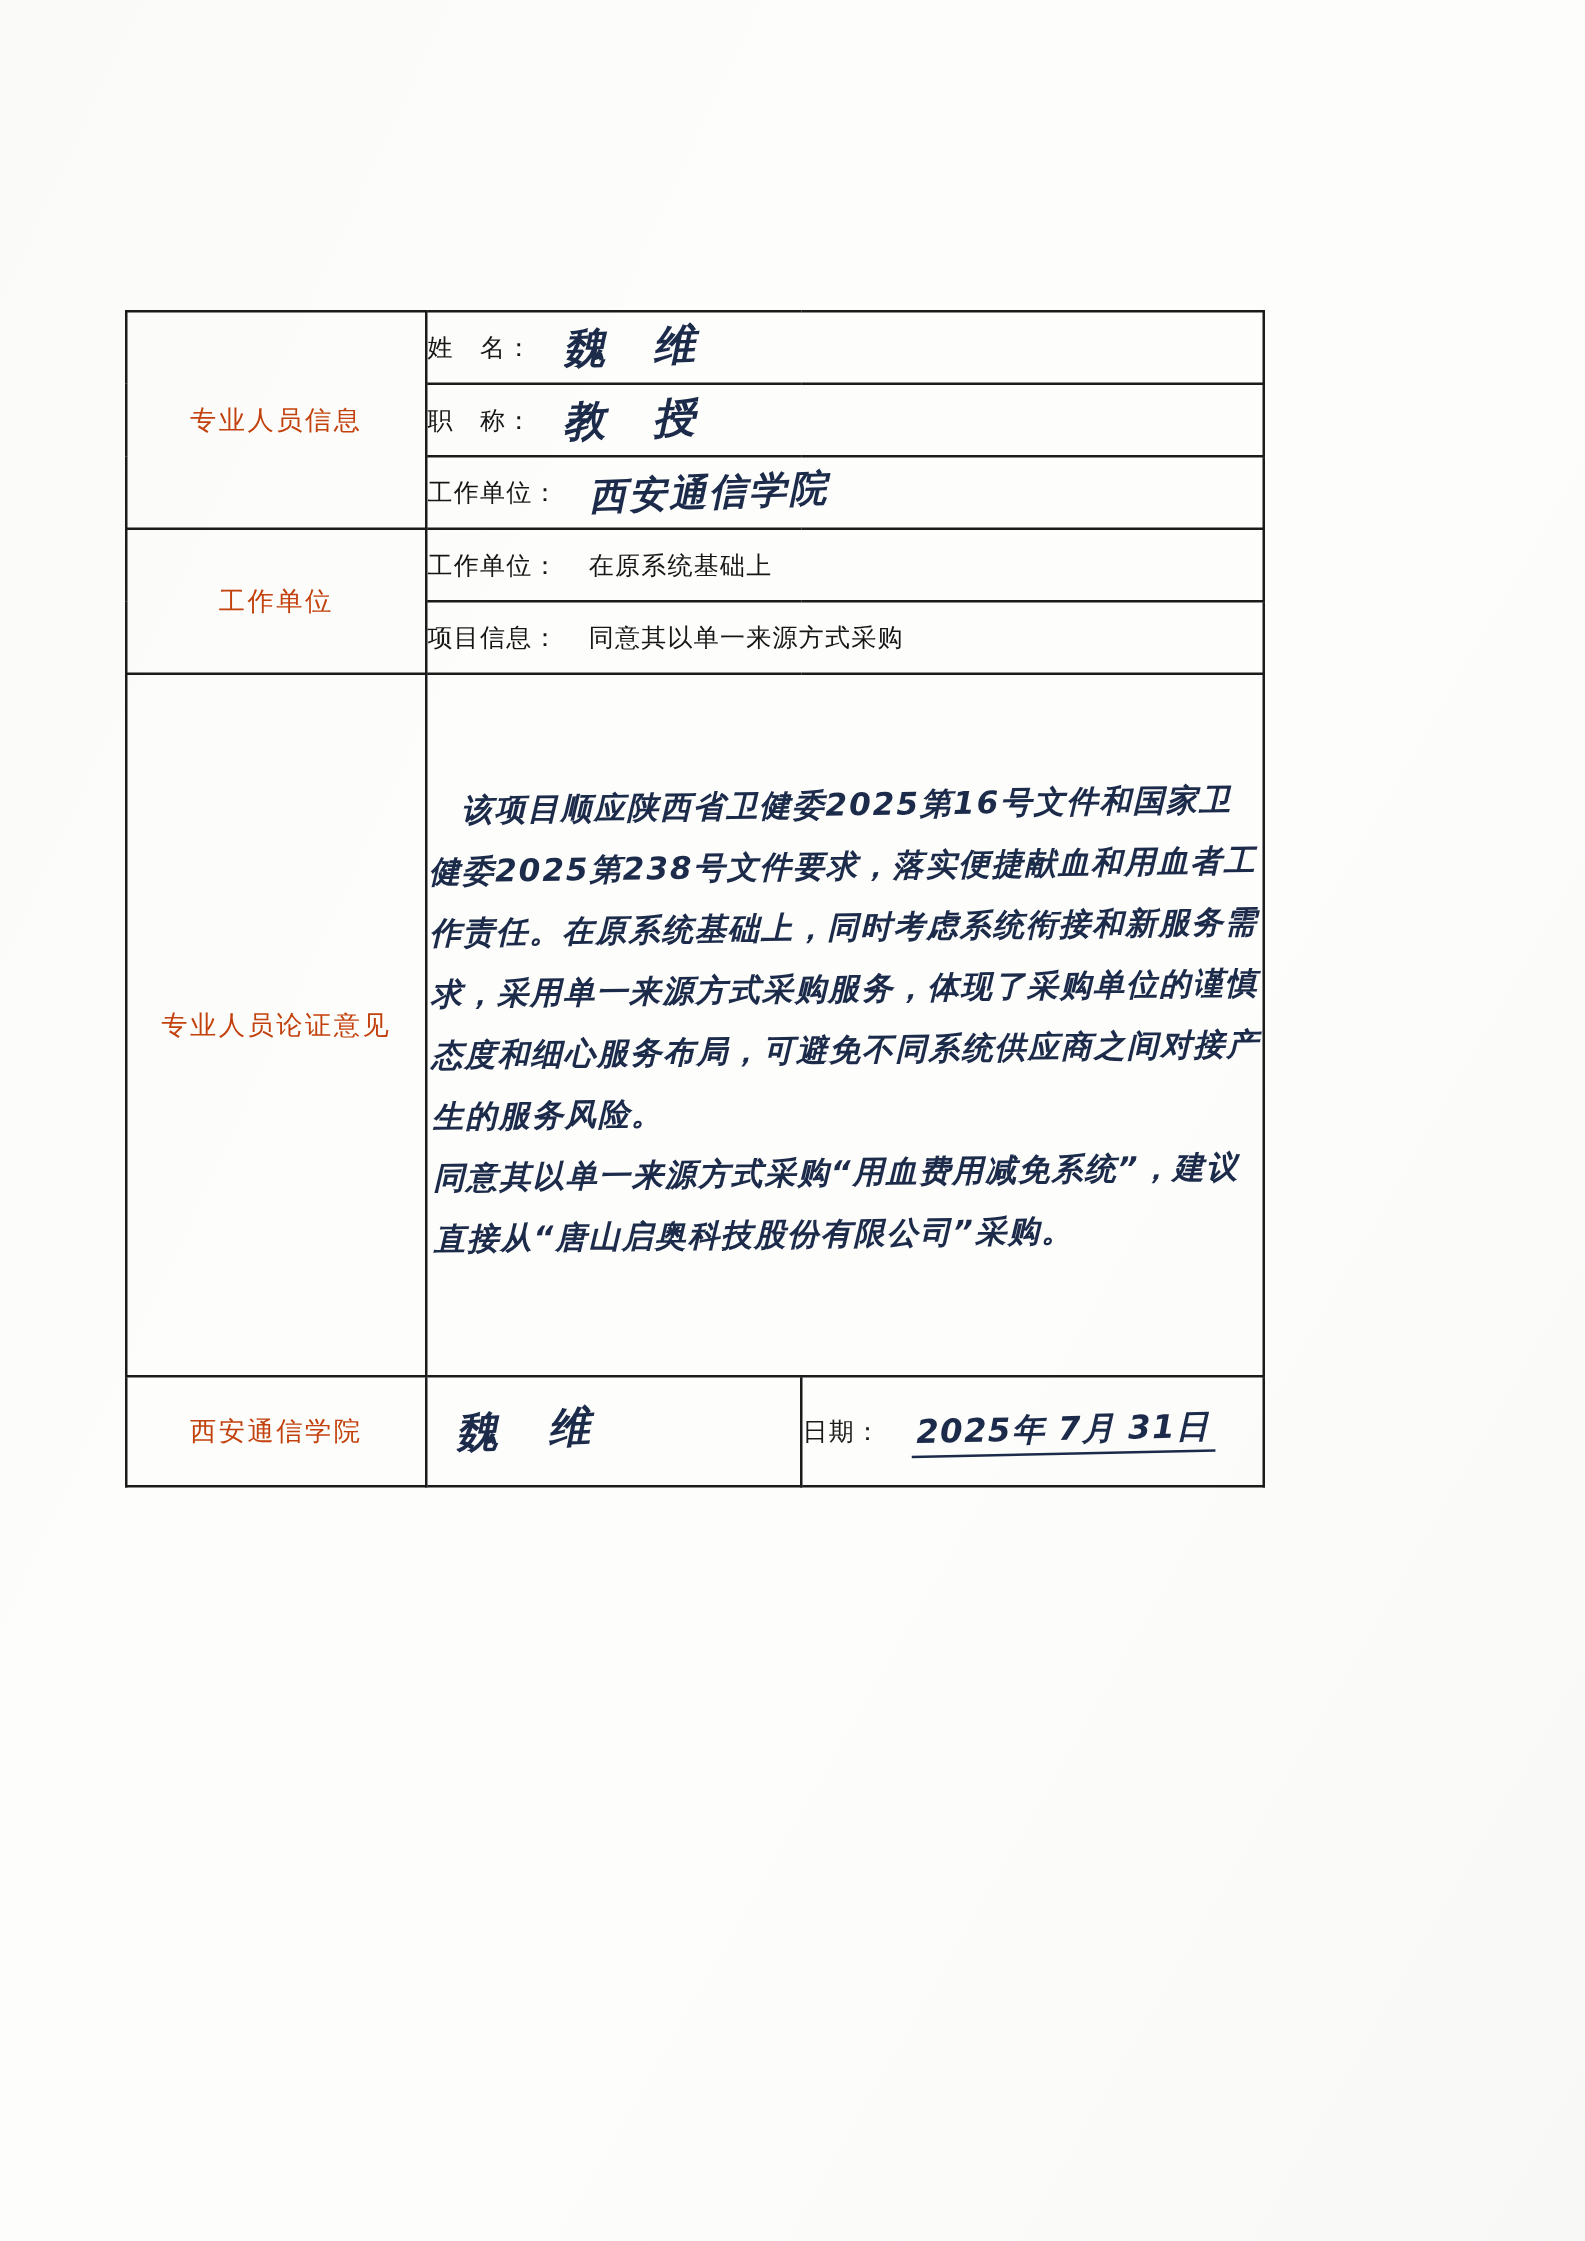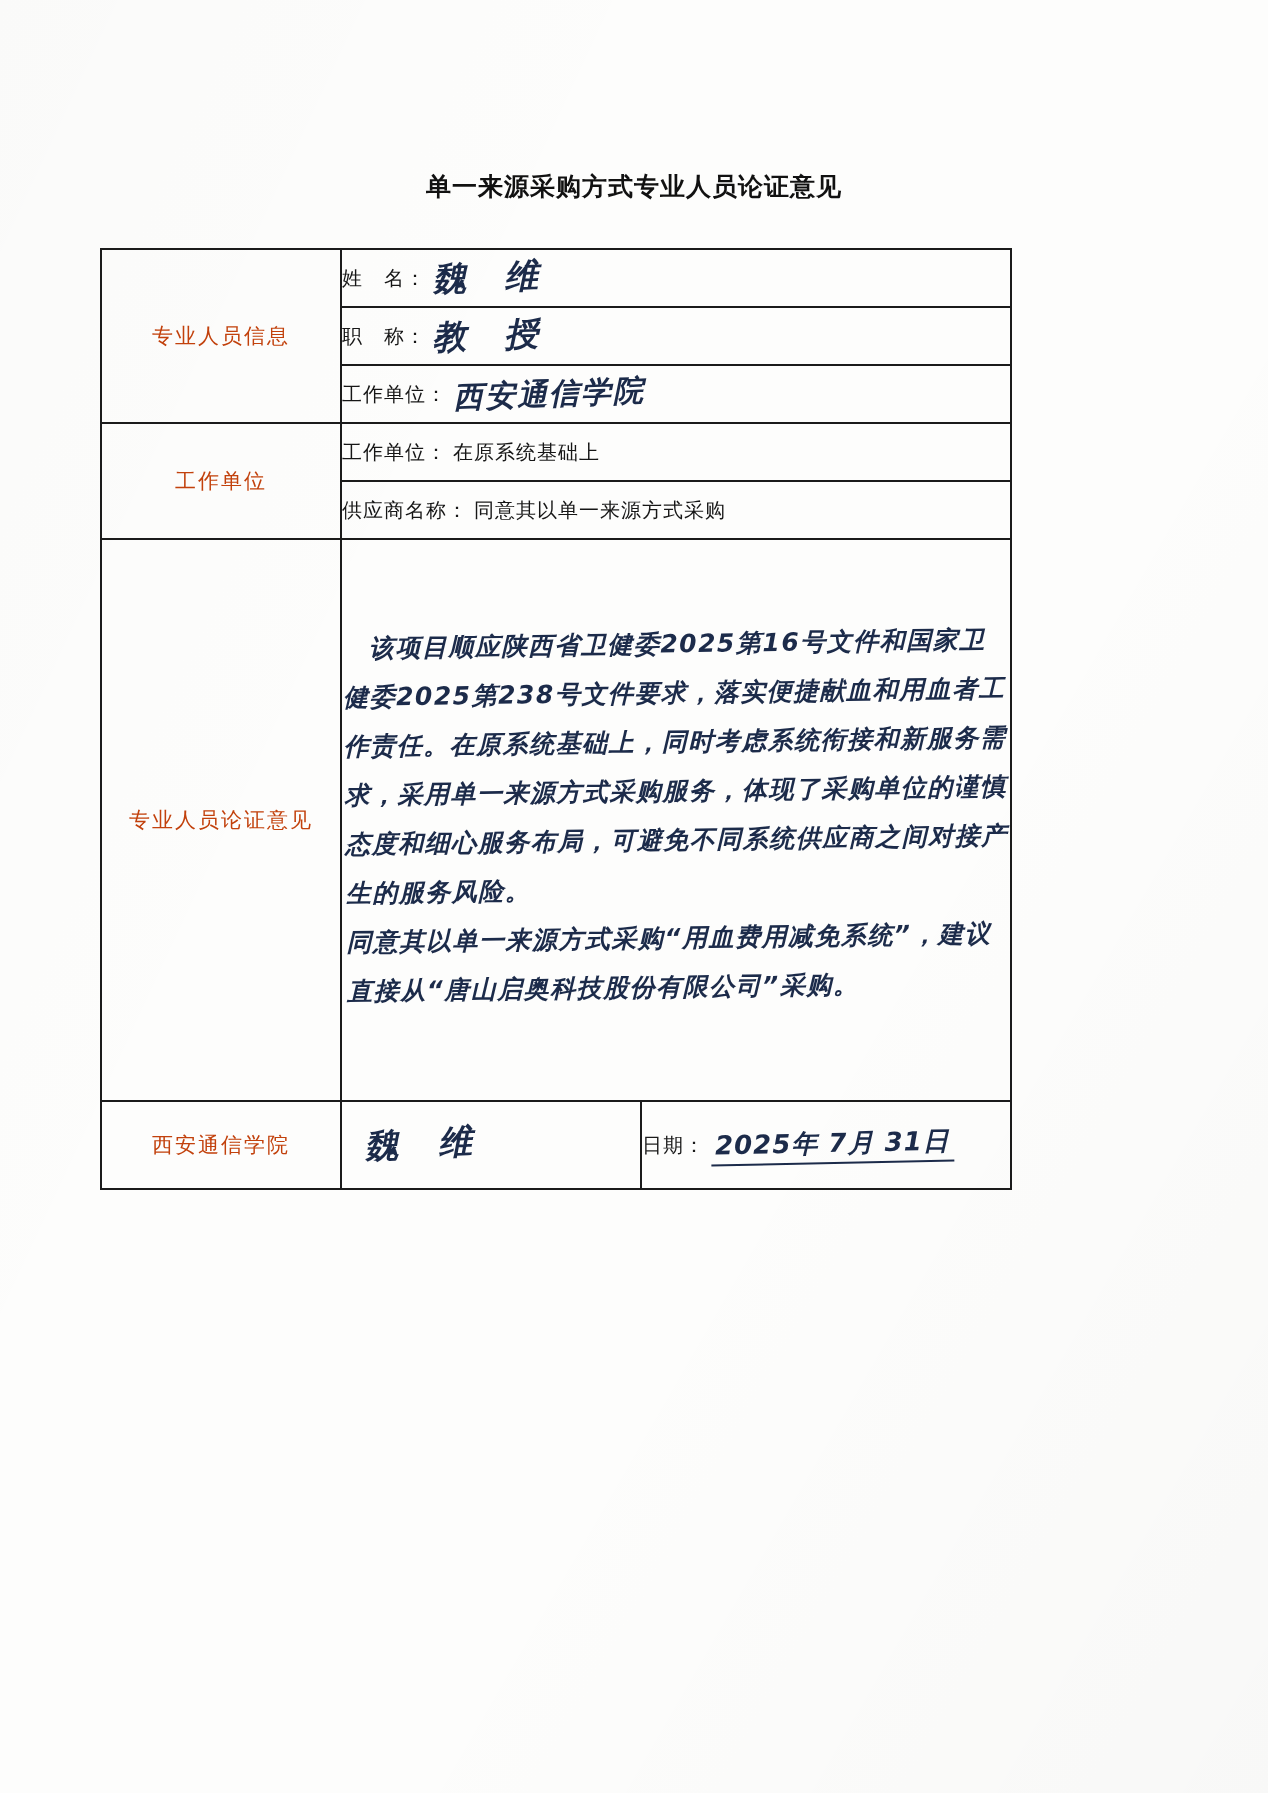--- a/index.html
+++ b/index.html
@@ -139,30 +139,29 @@
     font-size: 26px;
     letter-spacing: 1px;
     border-bottom: 2px solid #1c2b4a;
     padding: 0 4px 1px 4px;
     display: inline-block;
     transform: rotate(-1.2deg);
   }
   .cell-inner {
     display: flex;
     align-items: center;
-    gap: 6px;
+    gap: 24px;
   }
 </style>
 </head>
 <body>
 
 <div class="page">
   <div class="scan-tint"></div>
 
-  <div class="doc-title">单一来源采购方式专业人员论证意见</div>
 
   <table class="form">
     <colgroup>
       <col style="width:240px">
       <col style="width:300px">
       <col style="width:370px">
     </colgroup>
     <tbody>
 
       <tr>
@@ -196,21 +195,21 @@
         <td class="field-cell" colspan="2">
           <div class="cell-inner">
             <span class="printed field-label">工作单位：</span>
             <span class="printed">在原系统基础上</span>
           </div>
         </td>
       </tr>
       <tr>
         <td class="field-cell" colspan="2">
           <div class="cell-inner">
-            <span class="printed field-label">供应商名称：</span>
+            <span class="printed field-label">项目信息：</span>
             <span class="printed">同意其以单一来源方式采购</span>
           </div>
         </td>
       </tr>
 
       <tr>
         <td class="label-cell">专业人员论证意见</td>
         <td class="opinion-cell" colspan="2">
           <div class="opinion-text">　该项目顺应陕西省卫健委2025第16号文件和国家卫健委2025第238号文件要求，落实便捷献血和用血者工作责任。在原系统基础上，同时考虑系统衔接和新服务需求，采用单一来源方式采购服务，体现了采购单位的谨慎态度和细心服务布局，可避免不同系统供应商之间对接产生的服务风险。
 同意其以单一来源方式采购“用血费用减免系统”，建议直接从“唐山启奥科技股份有限公司”采购。</div>

